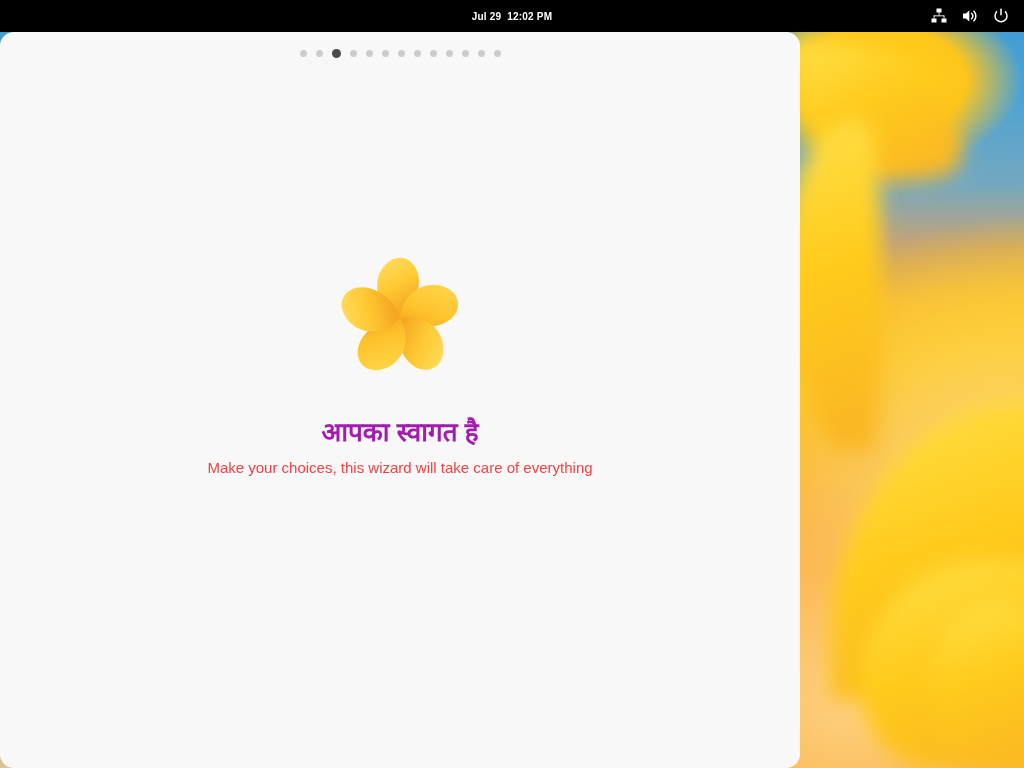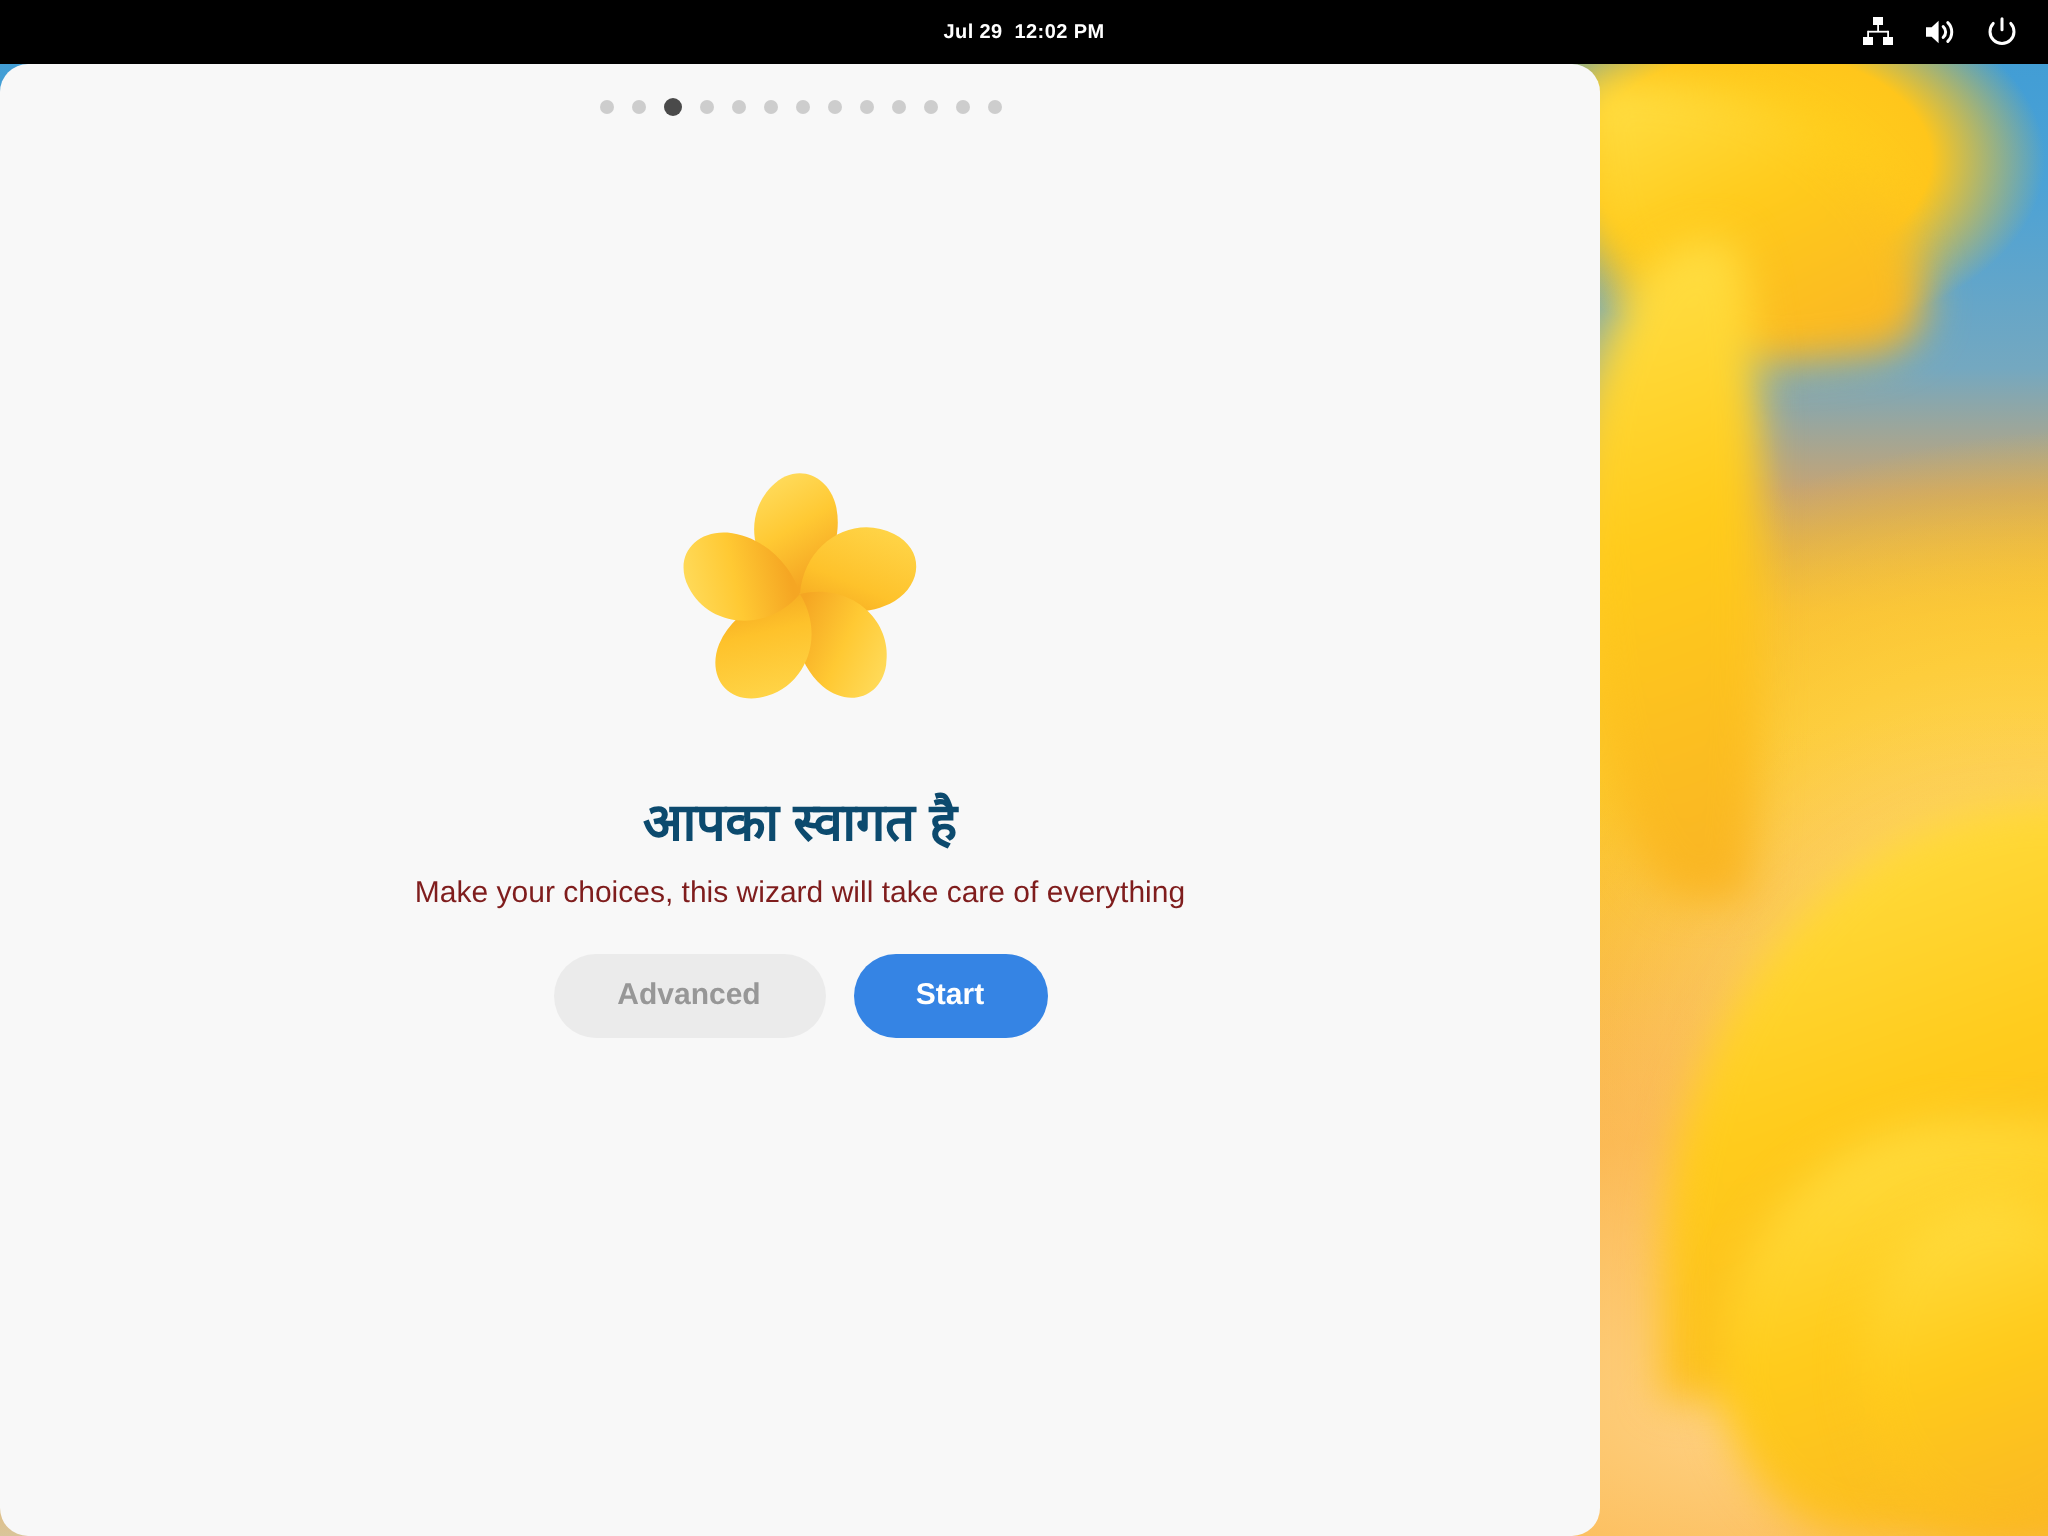--- a/index.html
+++ b/index.html
@@ -172,28 +172,28 @@
 
   #logo {
     width: 140px;
     height: 140px;
     margin-bottom: 34px;
   }
 
   #title {
     font-size: 26px;
     font-weight: bold;
-    color: #0c4a6e;
+    color: #a21caf;
     margin: 0 0 10px 0;
     line-height: 1.25;
   }
 
   #subtitle {
     font-size: 15px;
-    color: #7f1d1d;
+    color: #ef4444;
     margin: 0 0 22px 0;
   }
 
   #actions {
     display: flex;
     align-items: center;
     gap: 14px;
   }
   .btn {
     border: none;
@@ -314,21 +314,17 @@
             <g transform="rotate(288)">
               <path d="M0 0 C -24 -10 -30 -38 -14 -54 C -2 -66 14 -60 18 -44 C 22 -26 12 -8 0 0 Z" fill="url(#pA)"></path>
             </g>
           </g>
         </svg>
       </div>
 
       <h1 id="title">आपका स्वागत है</h1>
       <p id="subtitle">Make your choices, this wizard will take care of everything</p>
 
-      <div id="actions">
-        <button class="btn btn-secondary">Advanced</button>
-        <button class="btn btn-primary">Start</button>
-      </div>
 
     </div>
   </div>
 
 </div>
 
 </body></html>

